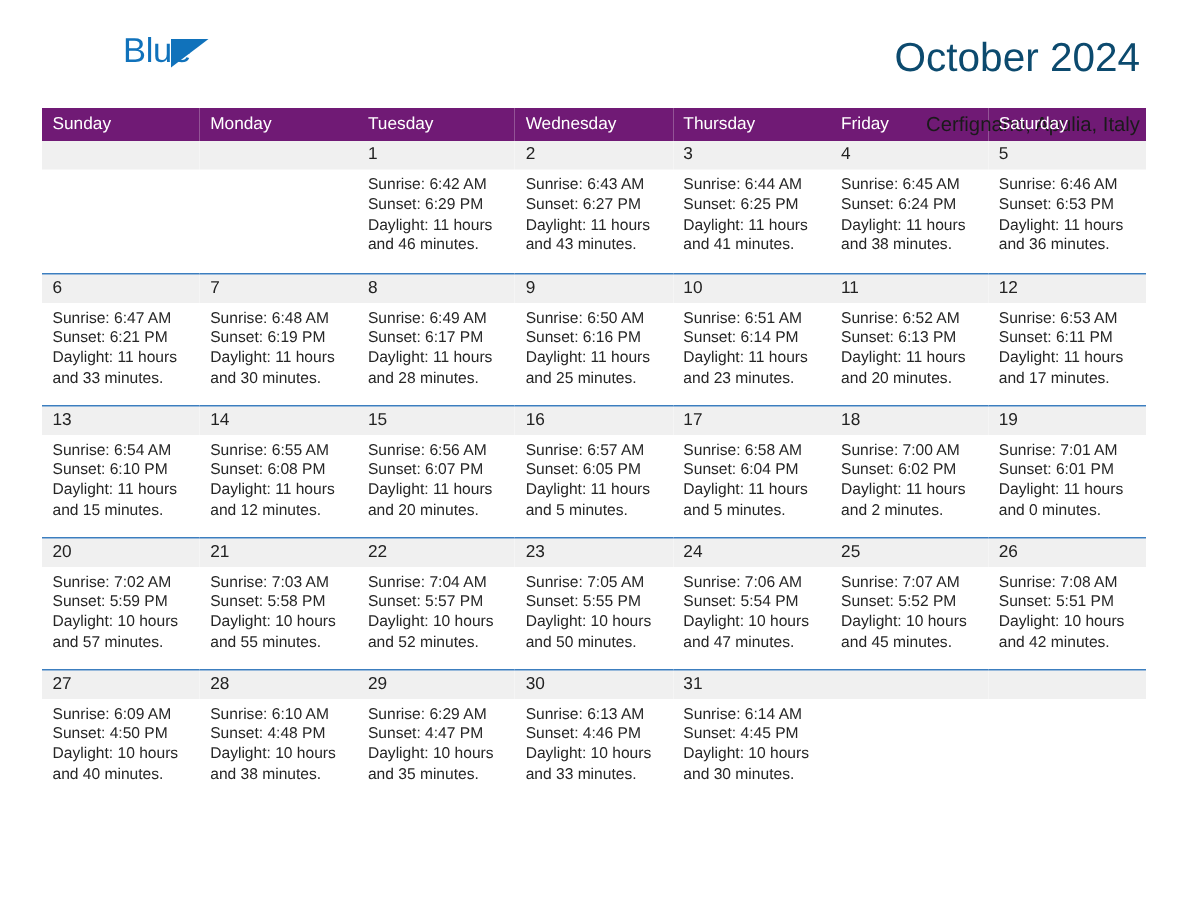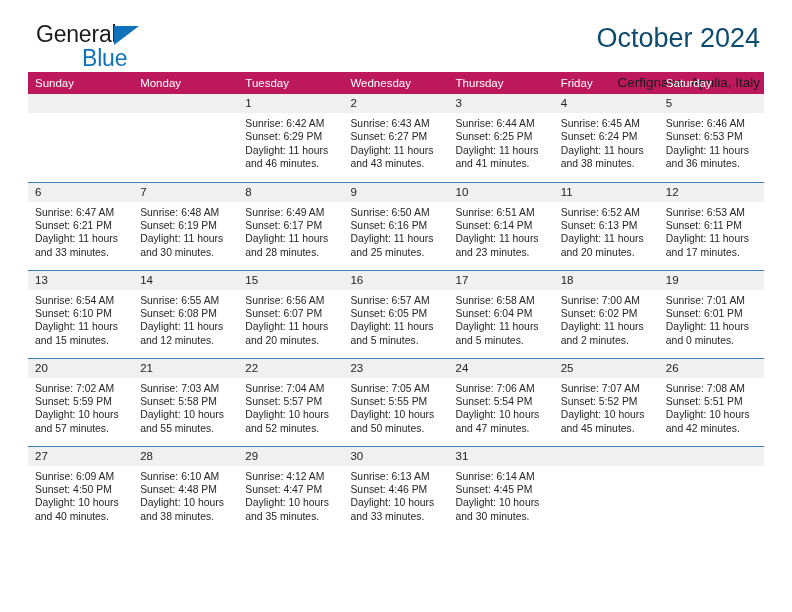--- a/index.html
+++ b/index.html
@@ -79,21 +79,21 @@
     margin-top: 19px;
   }
 
   
   .calendar {
     width: 736px;
     border-collapse: collapse;
     table-layout: fixed;
   }
   .calendar th {
-    background: #be185d;
+    background: #701a75;
     color: #ffffff;
     font-size: 11.5px;
     font-weight: normal;
     text-align: left;
     padding: 5px 0 5px 7px;
     height: 20px;
     box-sizing: border-box;
   }
   .calendar td {
     vertical-align: top;
@@ -128,21 +128,20 @@
     white-space: nowrap;
   }
 </style>
 </head>
 <body>
 
 <div class="page">
 
   <div class="header">
     <div class="logo">
-      <span class="logo-general">General</span>
       <span class="logo-triangle"></span>
       <span class="logo-blue">Blue</span>
     </div>
     <div class="title-block">
       <div class="month-title">October 2024</div>
       <div class="location">Cerfignano, Apulia, Italy</div>
     </div>
   </div>
 
   <table class="calendar">
@@ -421,21 +420,21 @@
             <div class="info">
               <div>Sunrise: 6:10 AM</div>
               <div>Sunset: 4:48 PM</div>
               <div>Daylight: 10 hours</div>
               <div>and 38 minutes.</div>
             </div>
           </td>
           <td>
             <div class="daynum">29</div>
             <div class="info">
-              <div>Sunrise: 4:12 AM</div>
+              <div>Sunrise: 6:29 AM</div>
               <div>Sunset: 4:47 PM</div>
               <div>Daylight: 10 hours</div>
               <div>and 35 minutes.</div>
             </div>
           </td>
           <td>
             <div class="daynum">30</div>
             <div class="info">
               <div>Sunrise: 6:13 AM</div>
               <div>Sunset: 4:46 PM</div>

